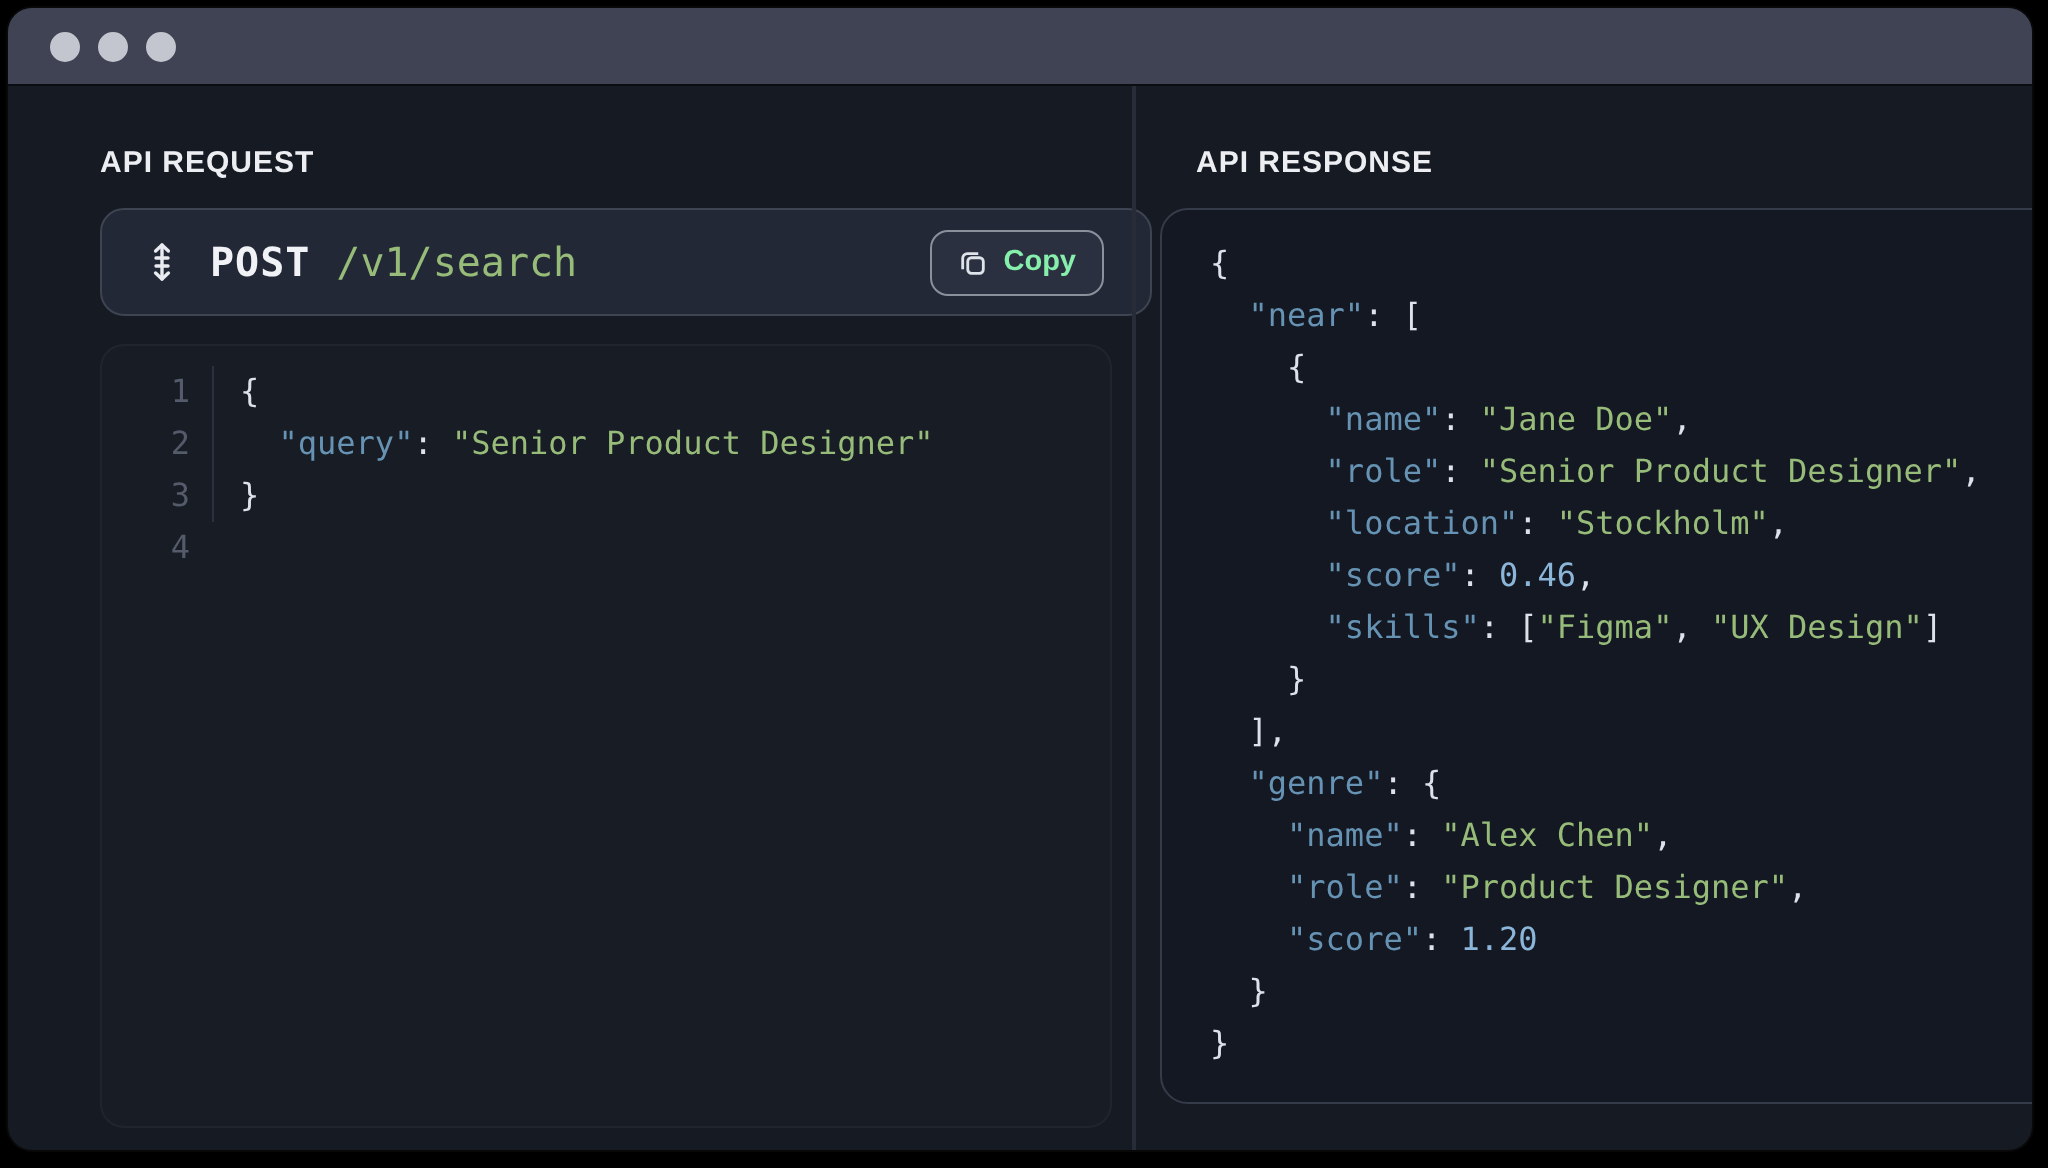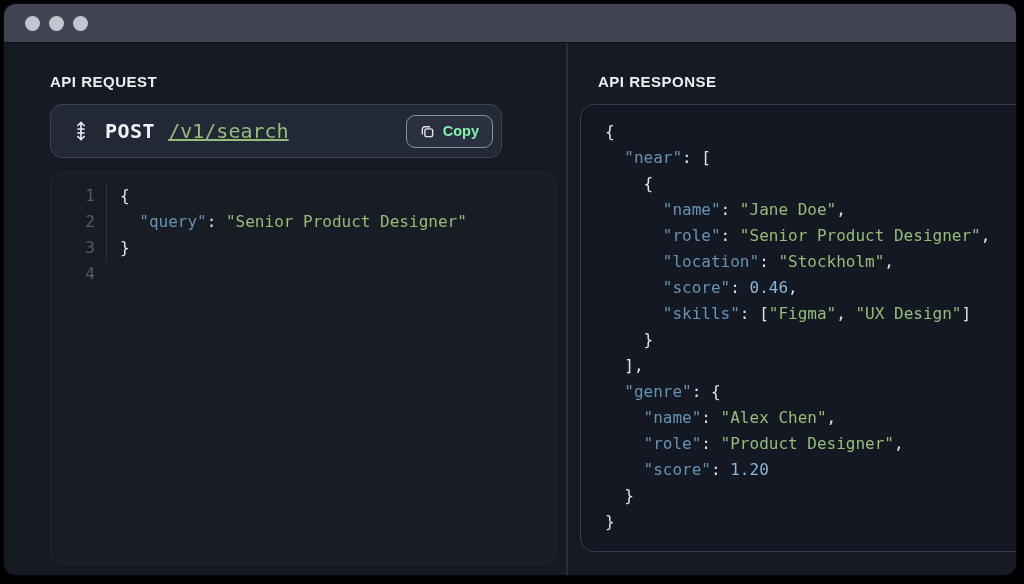--- a/index.html
+++ b/index.html
@@ -22,32 +22,32 @@
   .divider{width:2px;flex:none;background:#272c38;}
   .panel-right{flex:1;padding-left:12px;position:relative;}
   .panel-header{
     margin-top:31px;font-size:15px;font-weight:700;letter-spacing:.5px;
     color:#eceef2;line-height:16px;
   }
   .panel-right .panel-header{margin-left:18px;}
 
   
   .endpoint-bar{
-    margin-top:14px;width:452px;height:54px;box-sizing:border-box;
+    margin-top:14px;width:526px;height:54px;box-sizing:border-box;
     background:#232836;border:1px solid #3e4452;border-radius:12px;
-    display:flex;align-items:center;padding:0 8px 0 22px;
+    display:flex;align-items:center;padding:0 23px 0 22px;
   }
   .endpoint-icon{display:flex;align-items:center;flex:none;}
   .method{
     margin-left:16px;font-family:"DejaVu Sans Mono", monospace;
     font-size:20px;font-weight:700;color:#f0f2f6;letter-spacing:.5px;
   }
   .path{
     margin-left:13px;font-family:"DejaVu Sans Mono", monospace;
-    font-size:20px;color:var(--tok-str,#97bb79);text-decoration:underline;
+    font-size:20px;color:var(--tok-str,#97bb79);
   }
   .spacer{flex:1;}
   .copy-btn{
     height:33px;padding:0 13px;border-radius:9px;border:1.5px solid #8a909c;
     background:#2a3040;display:flex;align-items:center;gap:8px;cursor:pointer;
     color:#86efac;font-size:14.5px;font-weight:700;
   }
 
   
   .editor{

